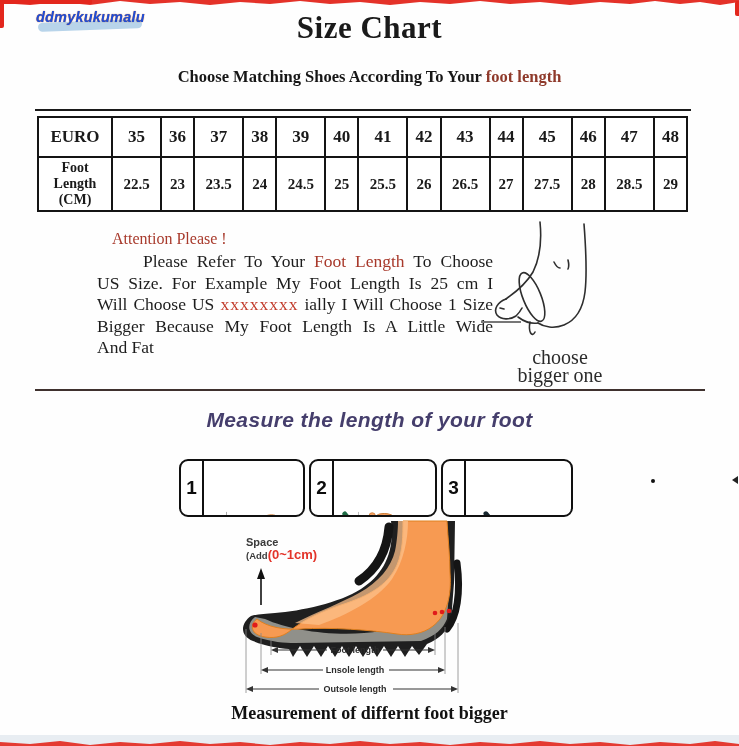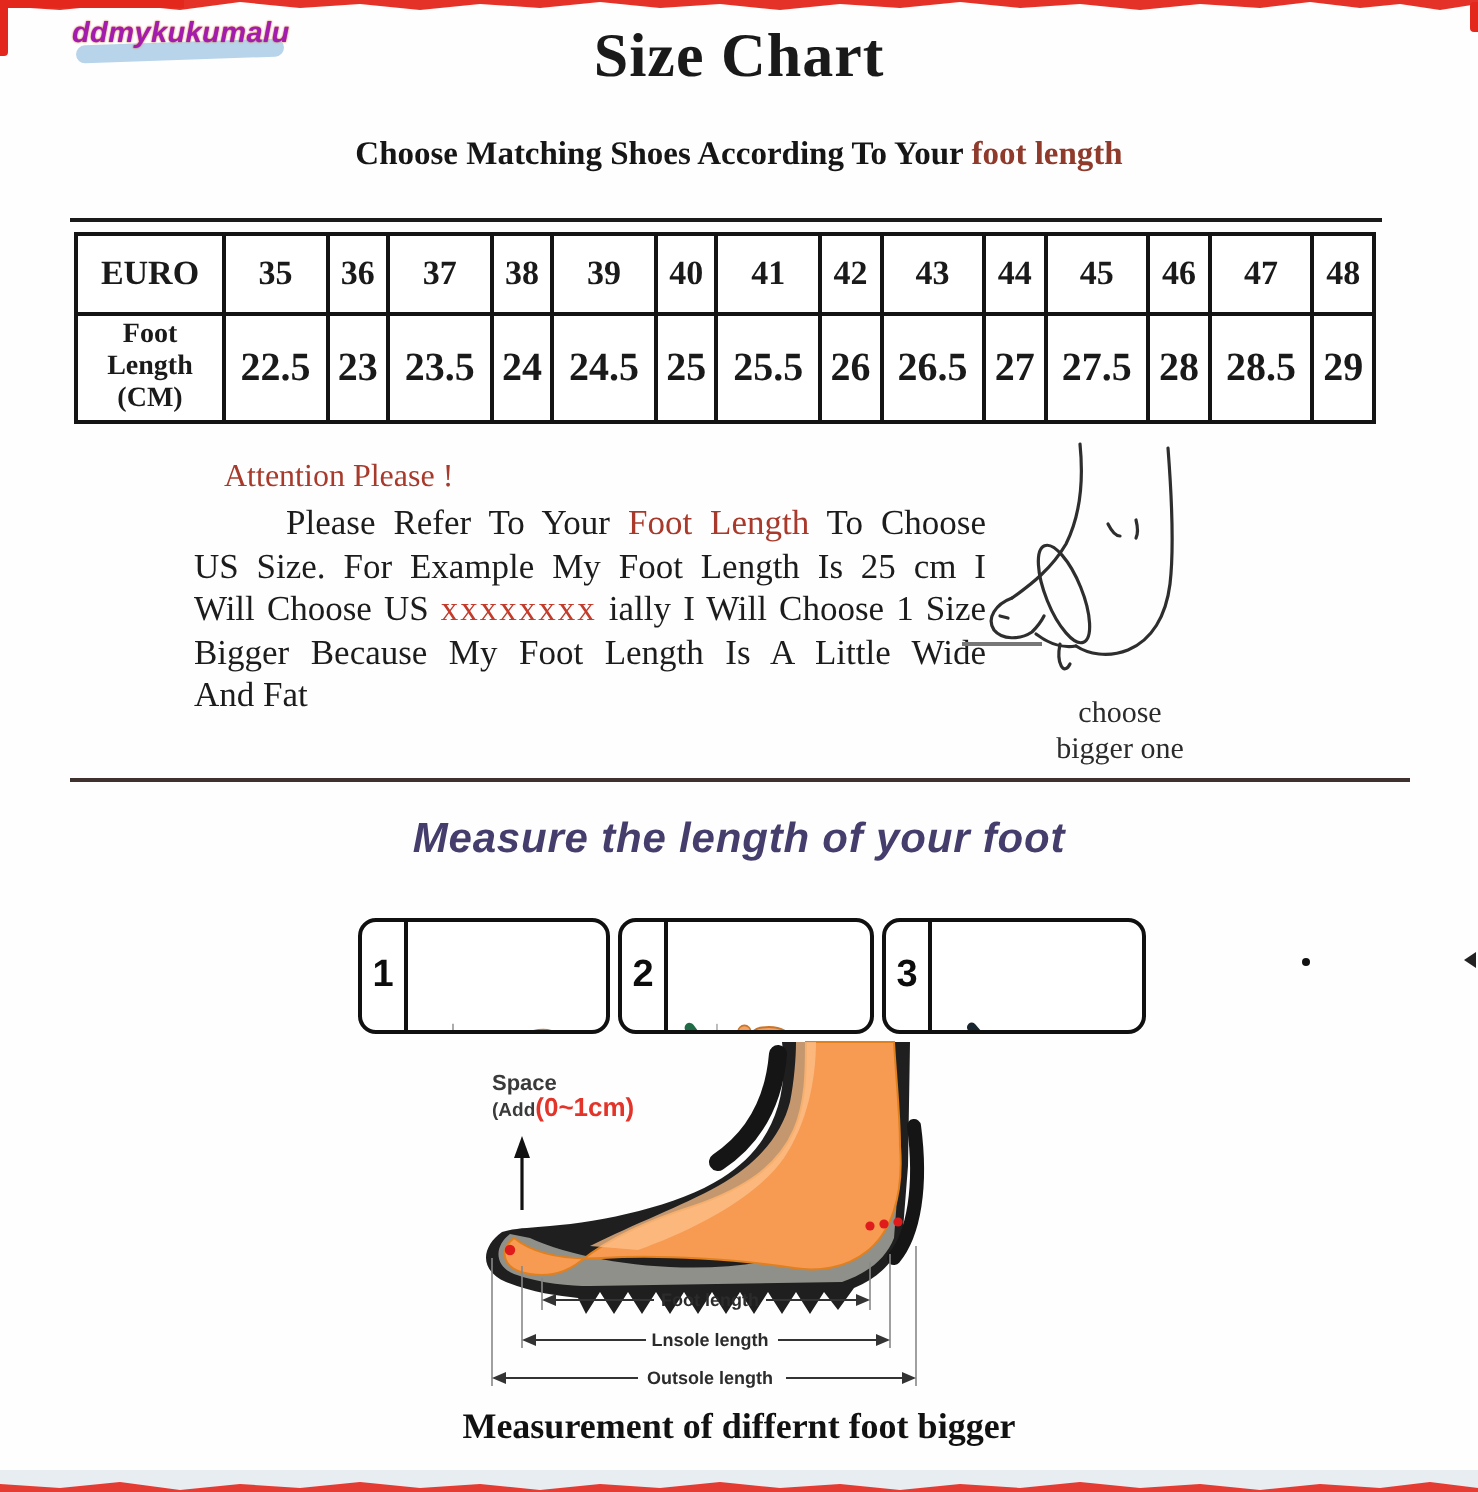--- a/index.html
+++ b/index.html
@@ -11,49 +11,49 @@
   .edge-top{left:0;top:0;width:739px;height:6px;}
   .edge-bottom{left:0;top:740px;width:739px;height:6px;}
   .edge-bar-left{left:0;top:2px;width:4px;height:26px;background:#e3271d;border-radius:0 2px 2px 0;}
   .edge-bar-right{right:0;top:1px;width:4px;height:15px;background:#e3271d;border-radius:2px 0 0 2px;}
   .bottom-band{left:0;top:735px;width:739px;height:11px;background:#e8edf2;}
 
   .watermark{left:34px;top:8px;width:130px;height:24px;}
   .watermark .blob{position:absolute;left:4px;top:13px;width:104px;height:9px;background:#b8d4ea;
         border-radius:5px;transform:rotate(-2deg);}
   .watermark .wm-text{position:absolute;left:2px;top:1px;font-family:"Liberation Sans",sans-serif;
-        font-style:italic;font-weight:bold;font-size:14.5px;color:#a21caf;letter-spacing:.2px;
+        font-style:italic;font-weight:bold;font-size:14.5px;color:#1d4ed8;letter-spacing:.2px;
         text-shadow:0 0 1px #c84b08;}
 
   .page-title{left:0;top:10px;width:739px;text-align:center;font-size:31px;font-weight:bold;letter-spacing:.5px;}
   .subtitle{left:0;top:67px;width:739px;text-align:center;font-size:16.5px;font-weight:bold;color:#161616;}
   .subtitle .hl{color:#8f3a2b;}
 
   .rule-top{left:35px;top:109px;width:656px;height:2px;background:#1a1a1a;}
 
   table.size-table{position:absolute;left:37px;top:116px;width:651px;border-collapse:collapse;}
   table.size-table td{border:2px solid #141414;text-align:center;vertical-align:middle;
         font-weight:bold;padding:0;background:#fff;}
   tr.row-euro td{height:38px;font-size:17px;}
-  tr.row-foot td{height:52px;font-size:20px;}
+  tr.row-foot td{height:52px;font-size:15px;}
   td.head-col{width:72px;font-size:16px;}
   tr.row-foot td.head-col{font-size:14px;line-height:1.15;}
 
   .att-heading{left:112px;top:230px;font-size:16px;color:#a83a2c;}
   .att-para{left:97px;top:251px;width:396px;font-size:17.5px;line-height:21.5px;color:#1c1c1c;}
   .att-para .jline{text-align:justify;text-align-last:justify;}
   .att-para .indent{padding-left:46px;}
   .att-para .last{text-align-last:left;}
   .att-para .hl{color:#a8392b;}
   .att-para .xred{color:#c23b2b;letter-spacing:1px;}
 
   .sketch{left:488px;top:220px;}
   .dash-wide{left:481px;top:321px;width:40px;height:2px;background:#777;}
 
-  .choose-bigger{left:505px;top:348px;width:110px;text-align:center;font-size:15px;line-height:18px;color:#2b2b2b;}
+  .choose-bigger{left:505px;top:348px;width:110px;text-align:center;font-size:20px;line-height:18px;color:#2b2b2b;}
 
   .divider{left:35px;top:389px;width:670px;height:2px;background:#3f312e;}
 
   .measure-heading{left:0;top:408px;width:739px;text-align:center;
         font-family:"Liberation Sans",sans-serif;font-weight:bold;font-style:italic;
         font-size:21px;color:#453e6c;letter-spacing:.4px;}
 
   .steps{left:179px;top:459px;display:flex;gap:4px;align-items:flex-start;}
   .panel{border:2.5px solid #101010;border-radius:9px;height:54px;background:#fff;display:flex;overflow:hidden;}
   .panel .num{width:21px;border-right:2px solid #101010;display:flex;align-items:center;justify-content:center;

